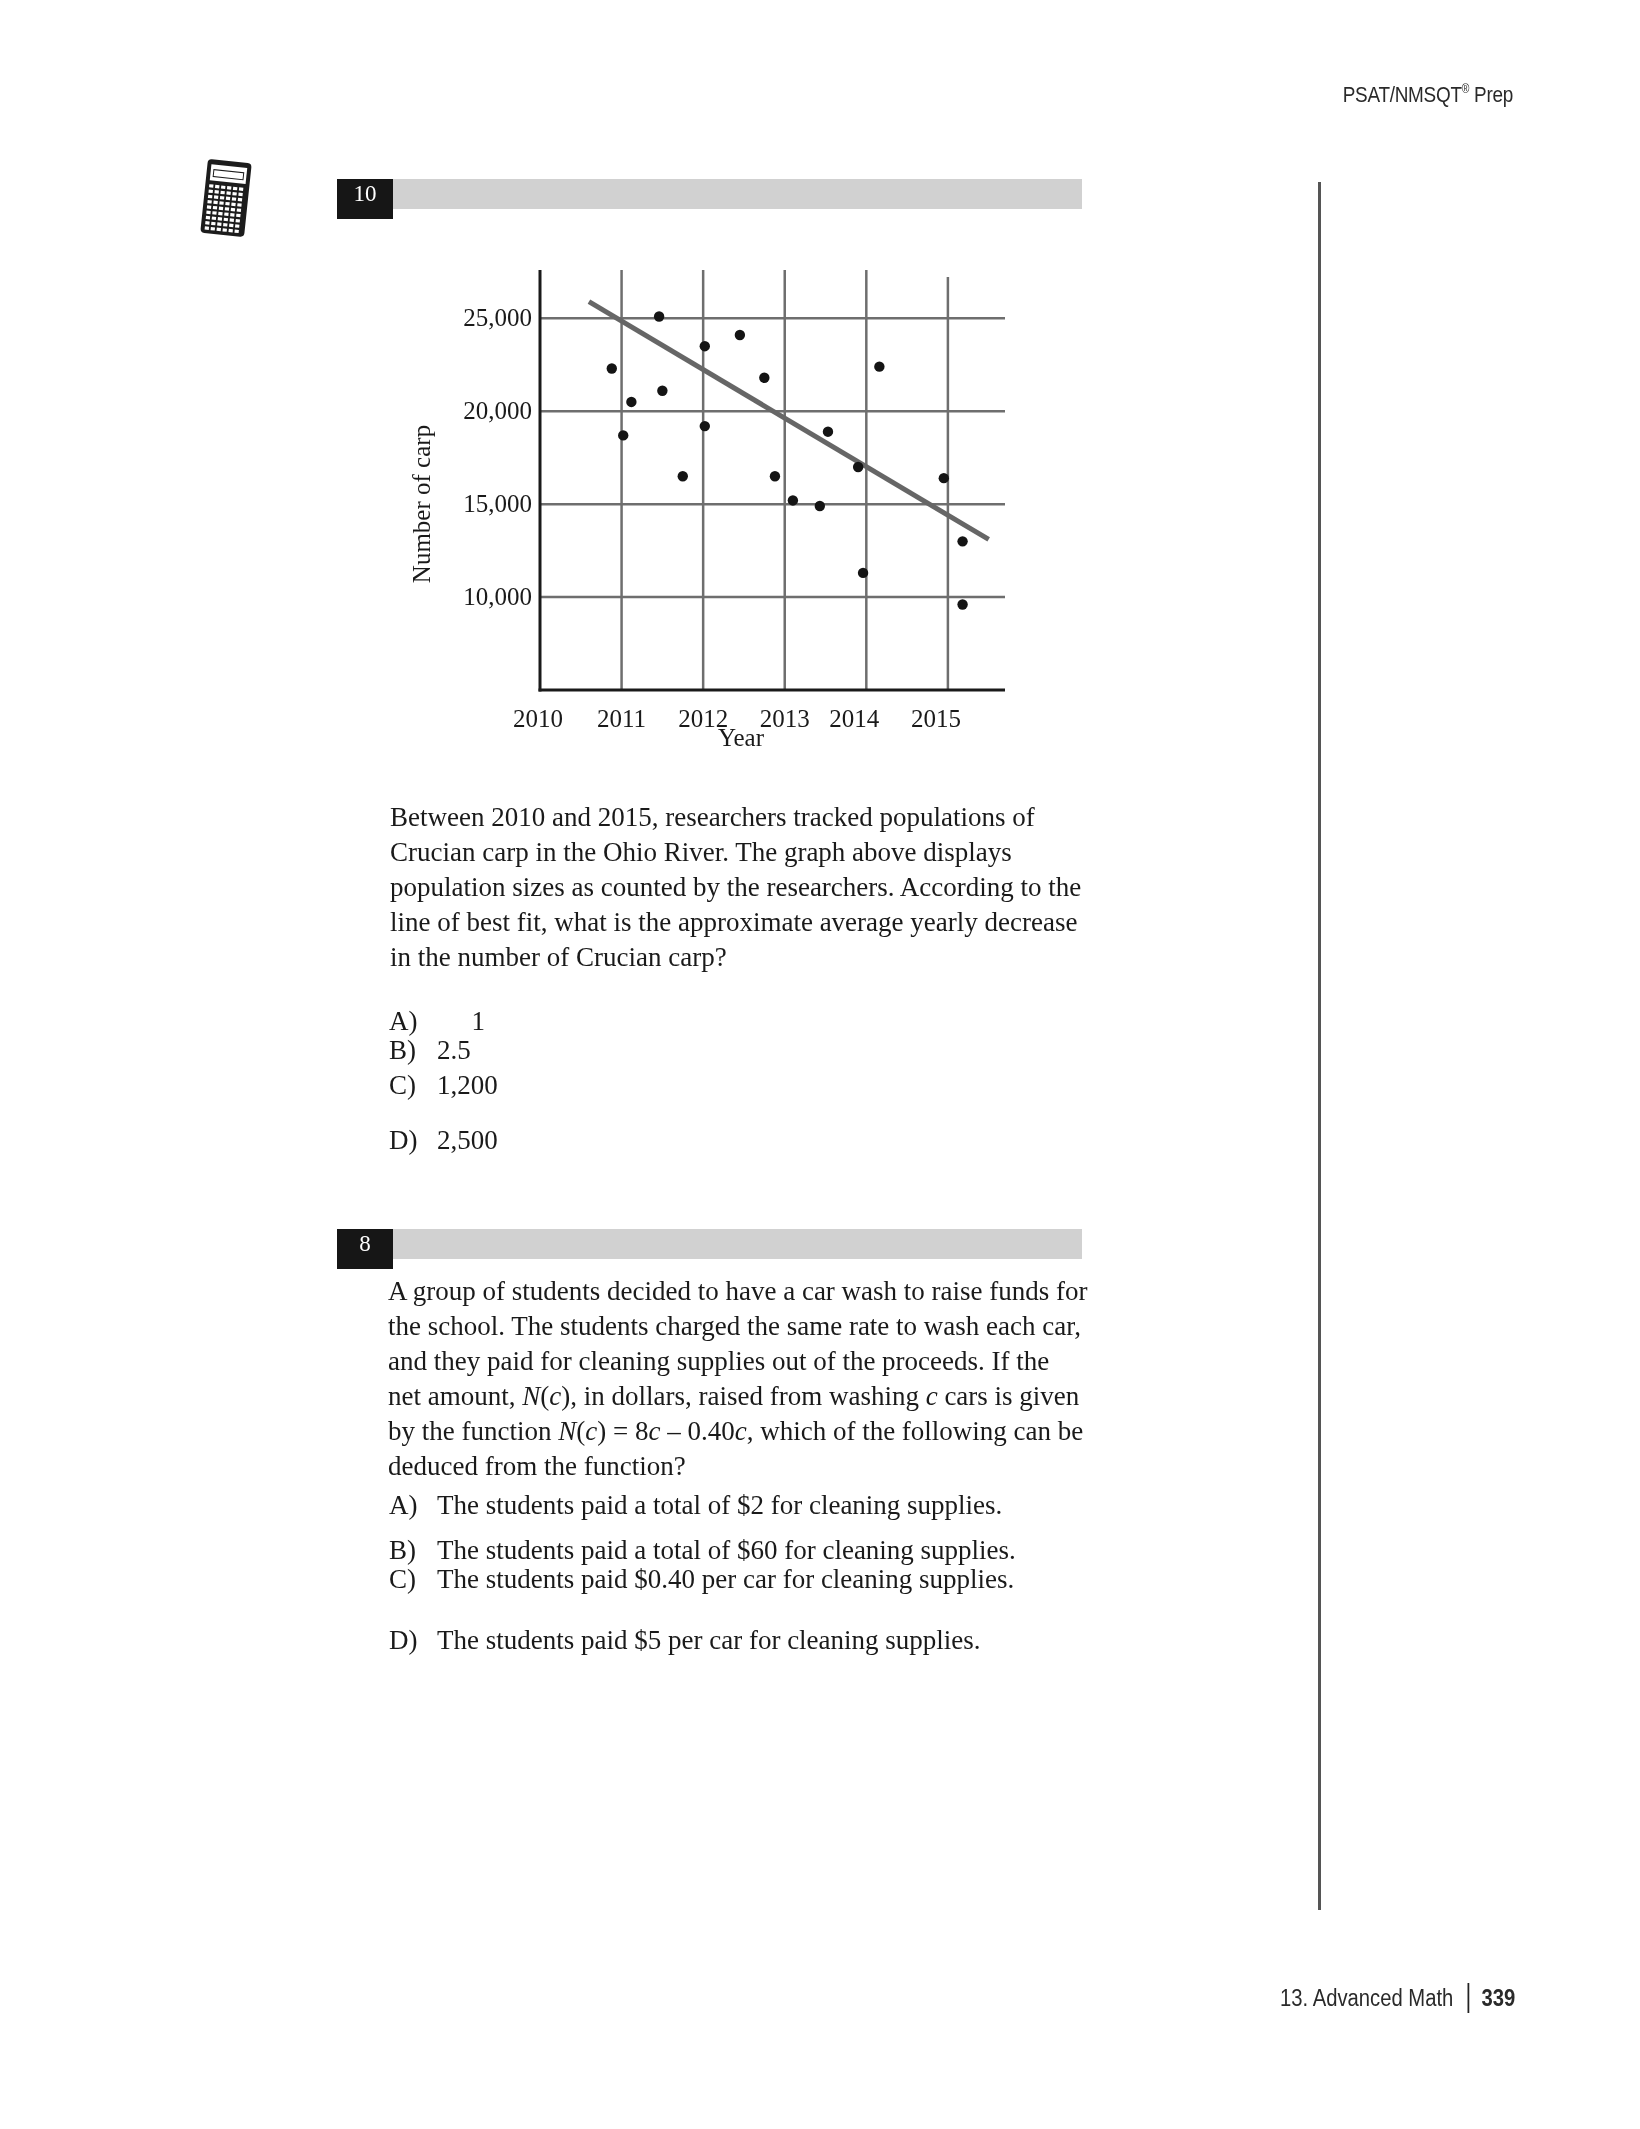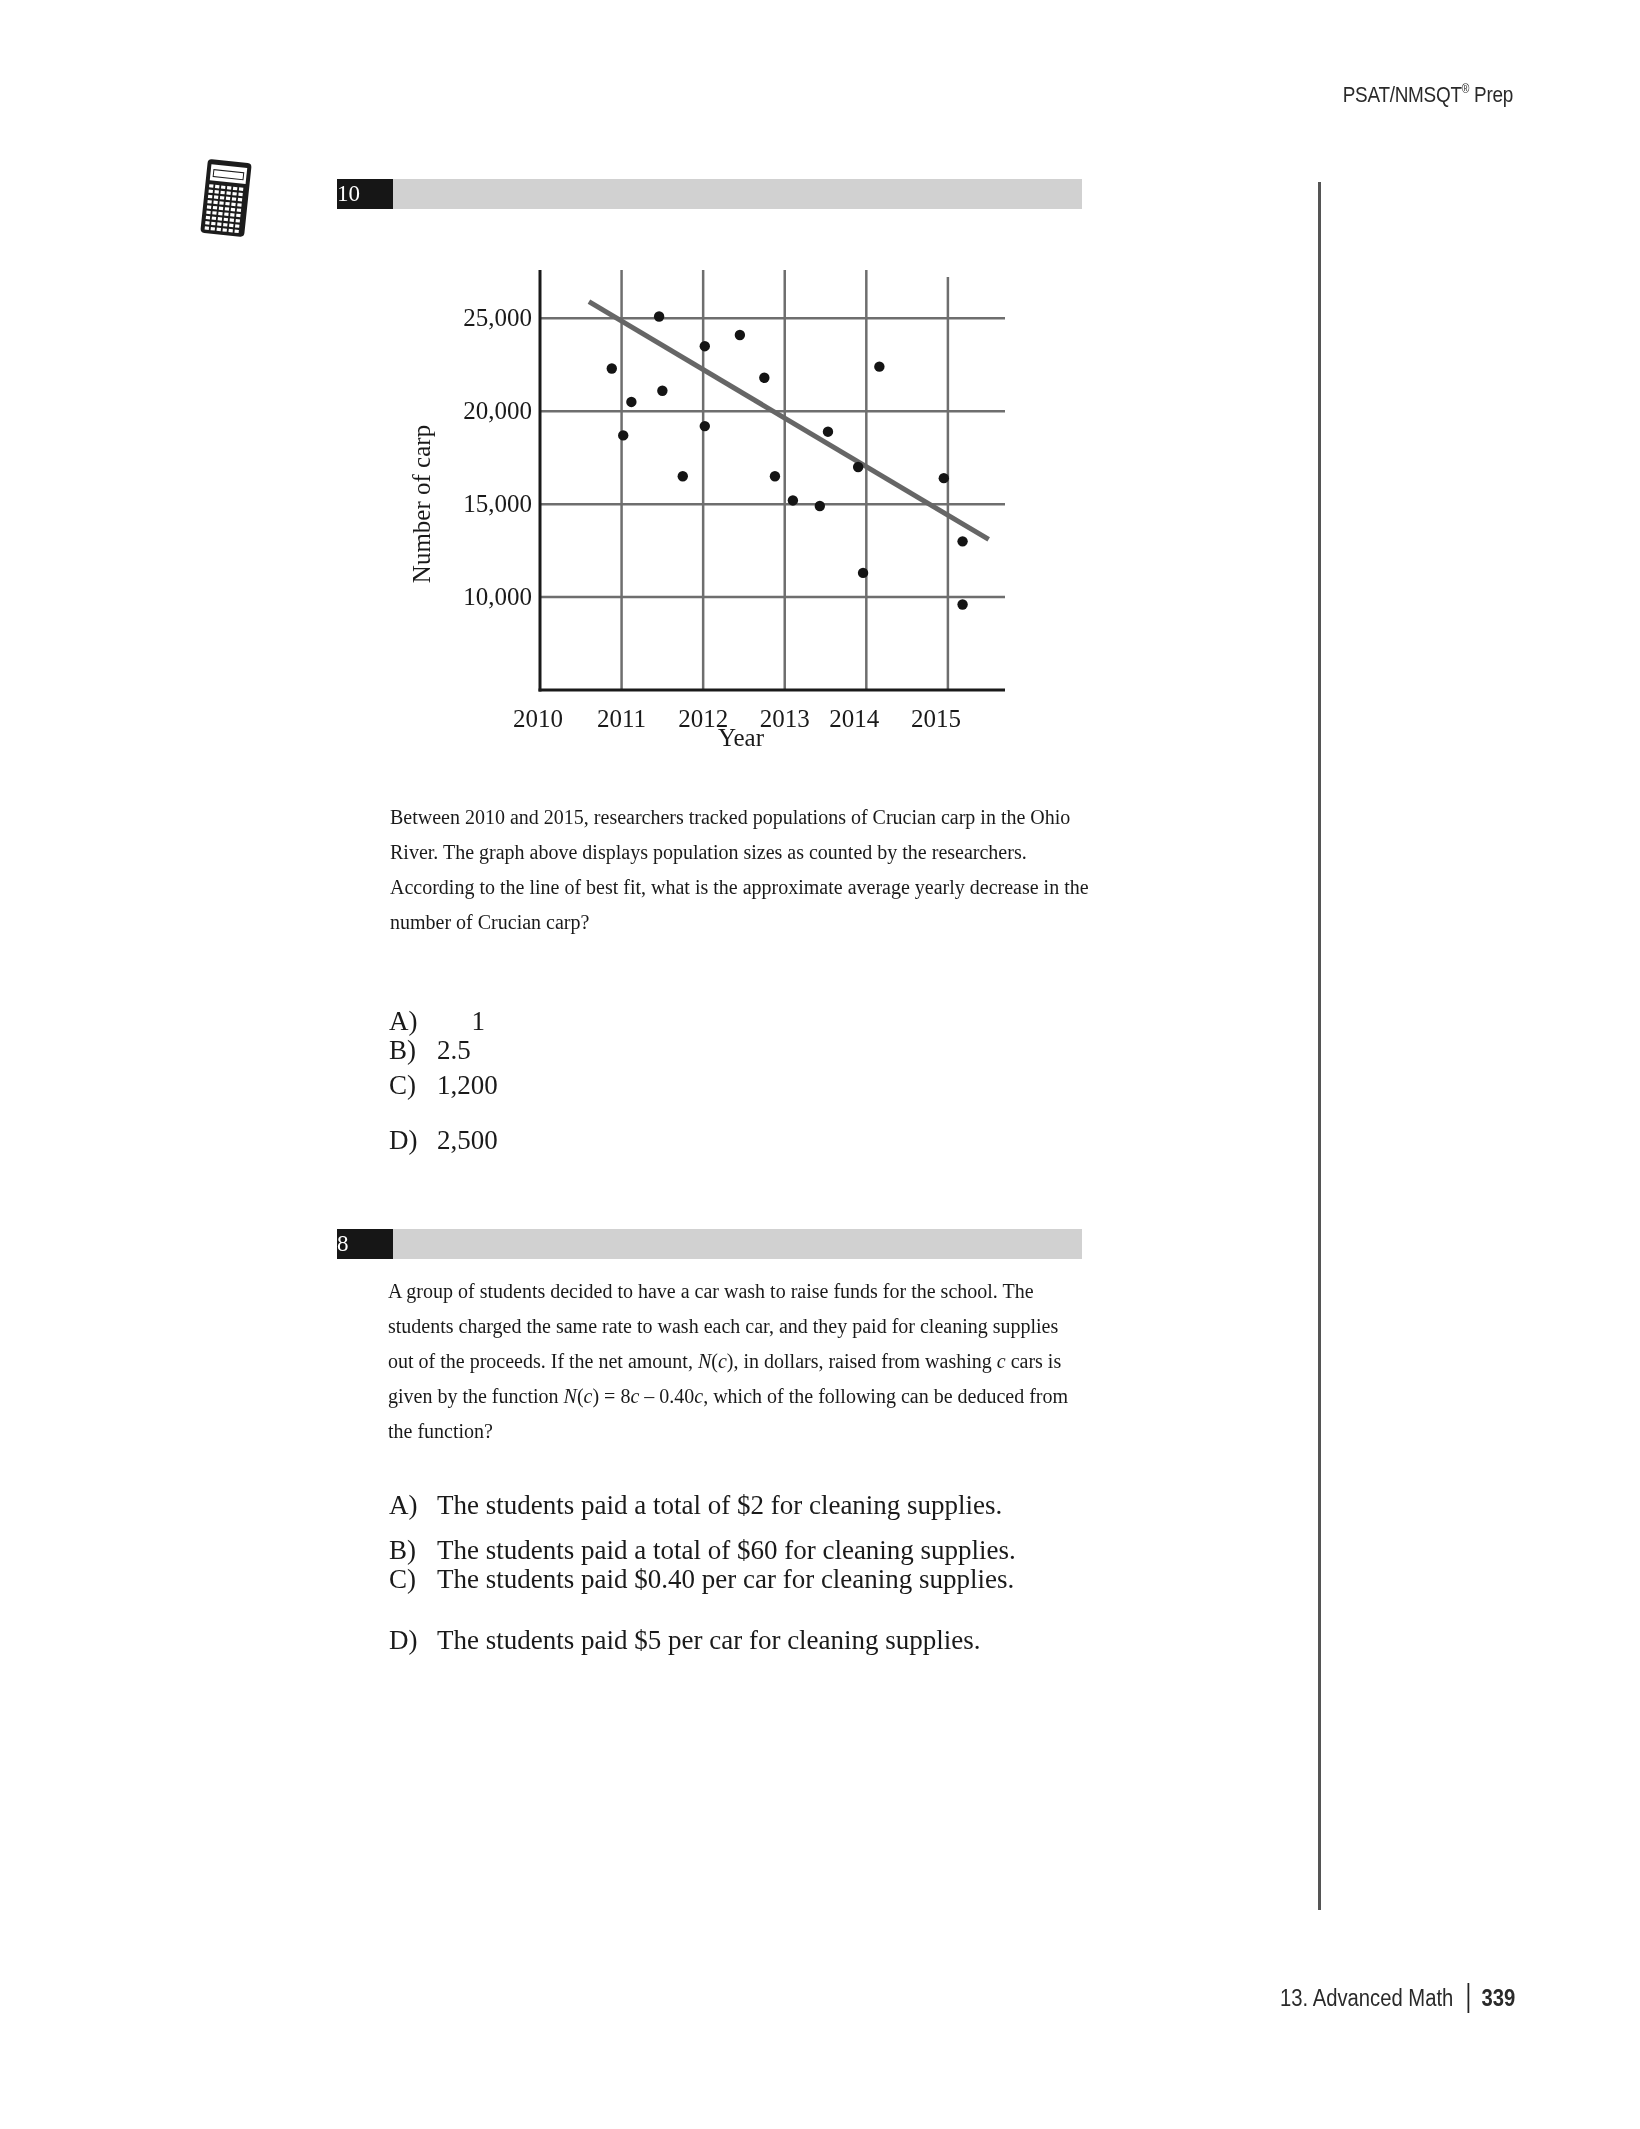--- a/index.html
+++ b/index.html
@@ -3,26 +3,26 @@
 <meta charset="utf-8">
 <style>
   html, body { margin: 0; padding: 0; background: #ffffff; }
   body { width: 1640px; height: 2129px; position: relative; overflow: hidden;
          font-family: "Liberation Serif", "DejaVu Serif", serif; color: #1a1a1a; }
   .running-head { position: absolute; top: 82px; right: 127px; font-family: "Liberation Sans", "DejaVu Sans", sans-serif;
                   font-size: 22px; color: #2a2a2a; letter-spacing: -0.3px; transform: scaleX(0.86); transform-origin: right center; }
   .running-head sup { font-size: 12px; vertical-align: 9px; }
   .calculator { position: absolute; left: 198px; top: 158px; width: 56px; height: 80px; }
   .q-bar { position: absolute; left: 337px; width: 745px; height: 30px; background: #d1d1d1; }
-  .q-num { position: absolute; left: 0; top: 0; width: 56px; height: 30px; background: #161616; color: #ffffff;
-           font-size: 23px; line-height: 30px; text-align: left; }
+  .q-num { position: absolute; left: 0; top: 0; width: 56px; height: 40px; background: #161616; color: #ffffff;
+           font-size: 23px; line-height: 30px; text-align: center; }
   .vrule { position: absolute; left: 1318px; top: 182px; width: 3px; height: 1728px; background: #555555; }
   .chart { position: absolute; left: 400px; top: 260px; width: 640px; height: 500px; }
   .chart text { font-family: "Liberation Serif", "DejaVu Serif", serif; fill: #1a1a1a; }
-  .stem { position: absolute; left: 390px; width: 700px; font-size: 20px; line-height: 35px; }
+  .stem { position: absolute; left: 390px; width: 700px; font-size: 27px; line-height: 35px; }
   .choices { position: absolute; left: 389px; font-size: 27px; }
   .choice { position: absolute; left: 0; white-space: nowrap; }
   .choice .letter { display: inline-block; width: 48px; }
   .footer { position: absolute; top: 1983px; right: 125px; font-family: "Liberation Sans", "DejaVu Sans", sans-serif;
             font-size: 23px; color: #2a2a2a; display: flex; align-items: center; transform: scaleX(0.88); transform-origin: right center; }
   .footer .sep { display: inline-block; width: 2px; height: 30px; background: #222; margin: 0 14px 0 16px; }
   .footer .page { font-weight: bold; }
   i { font-style: italic; }
 </style>
 </head>

